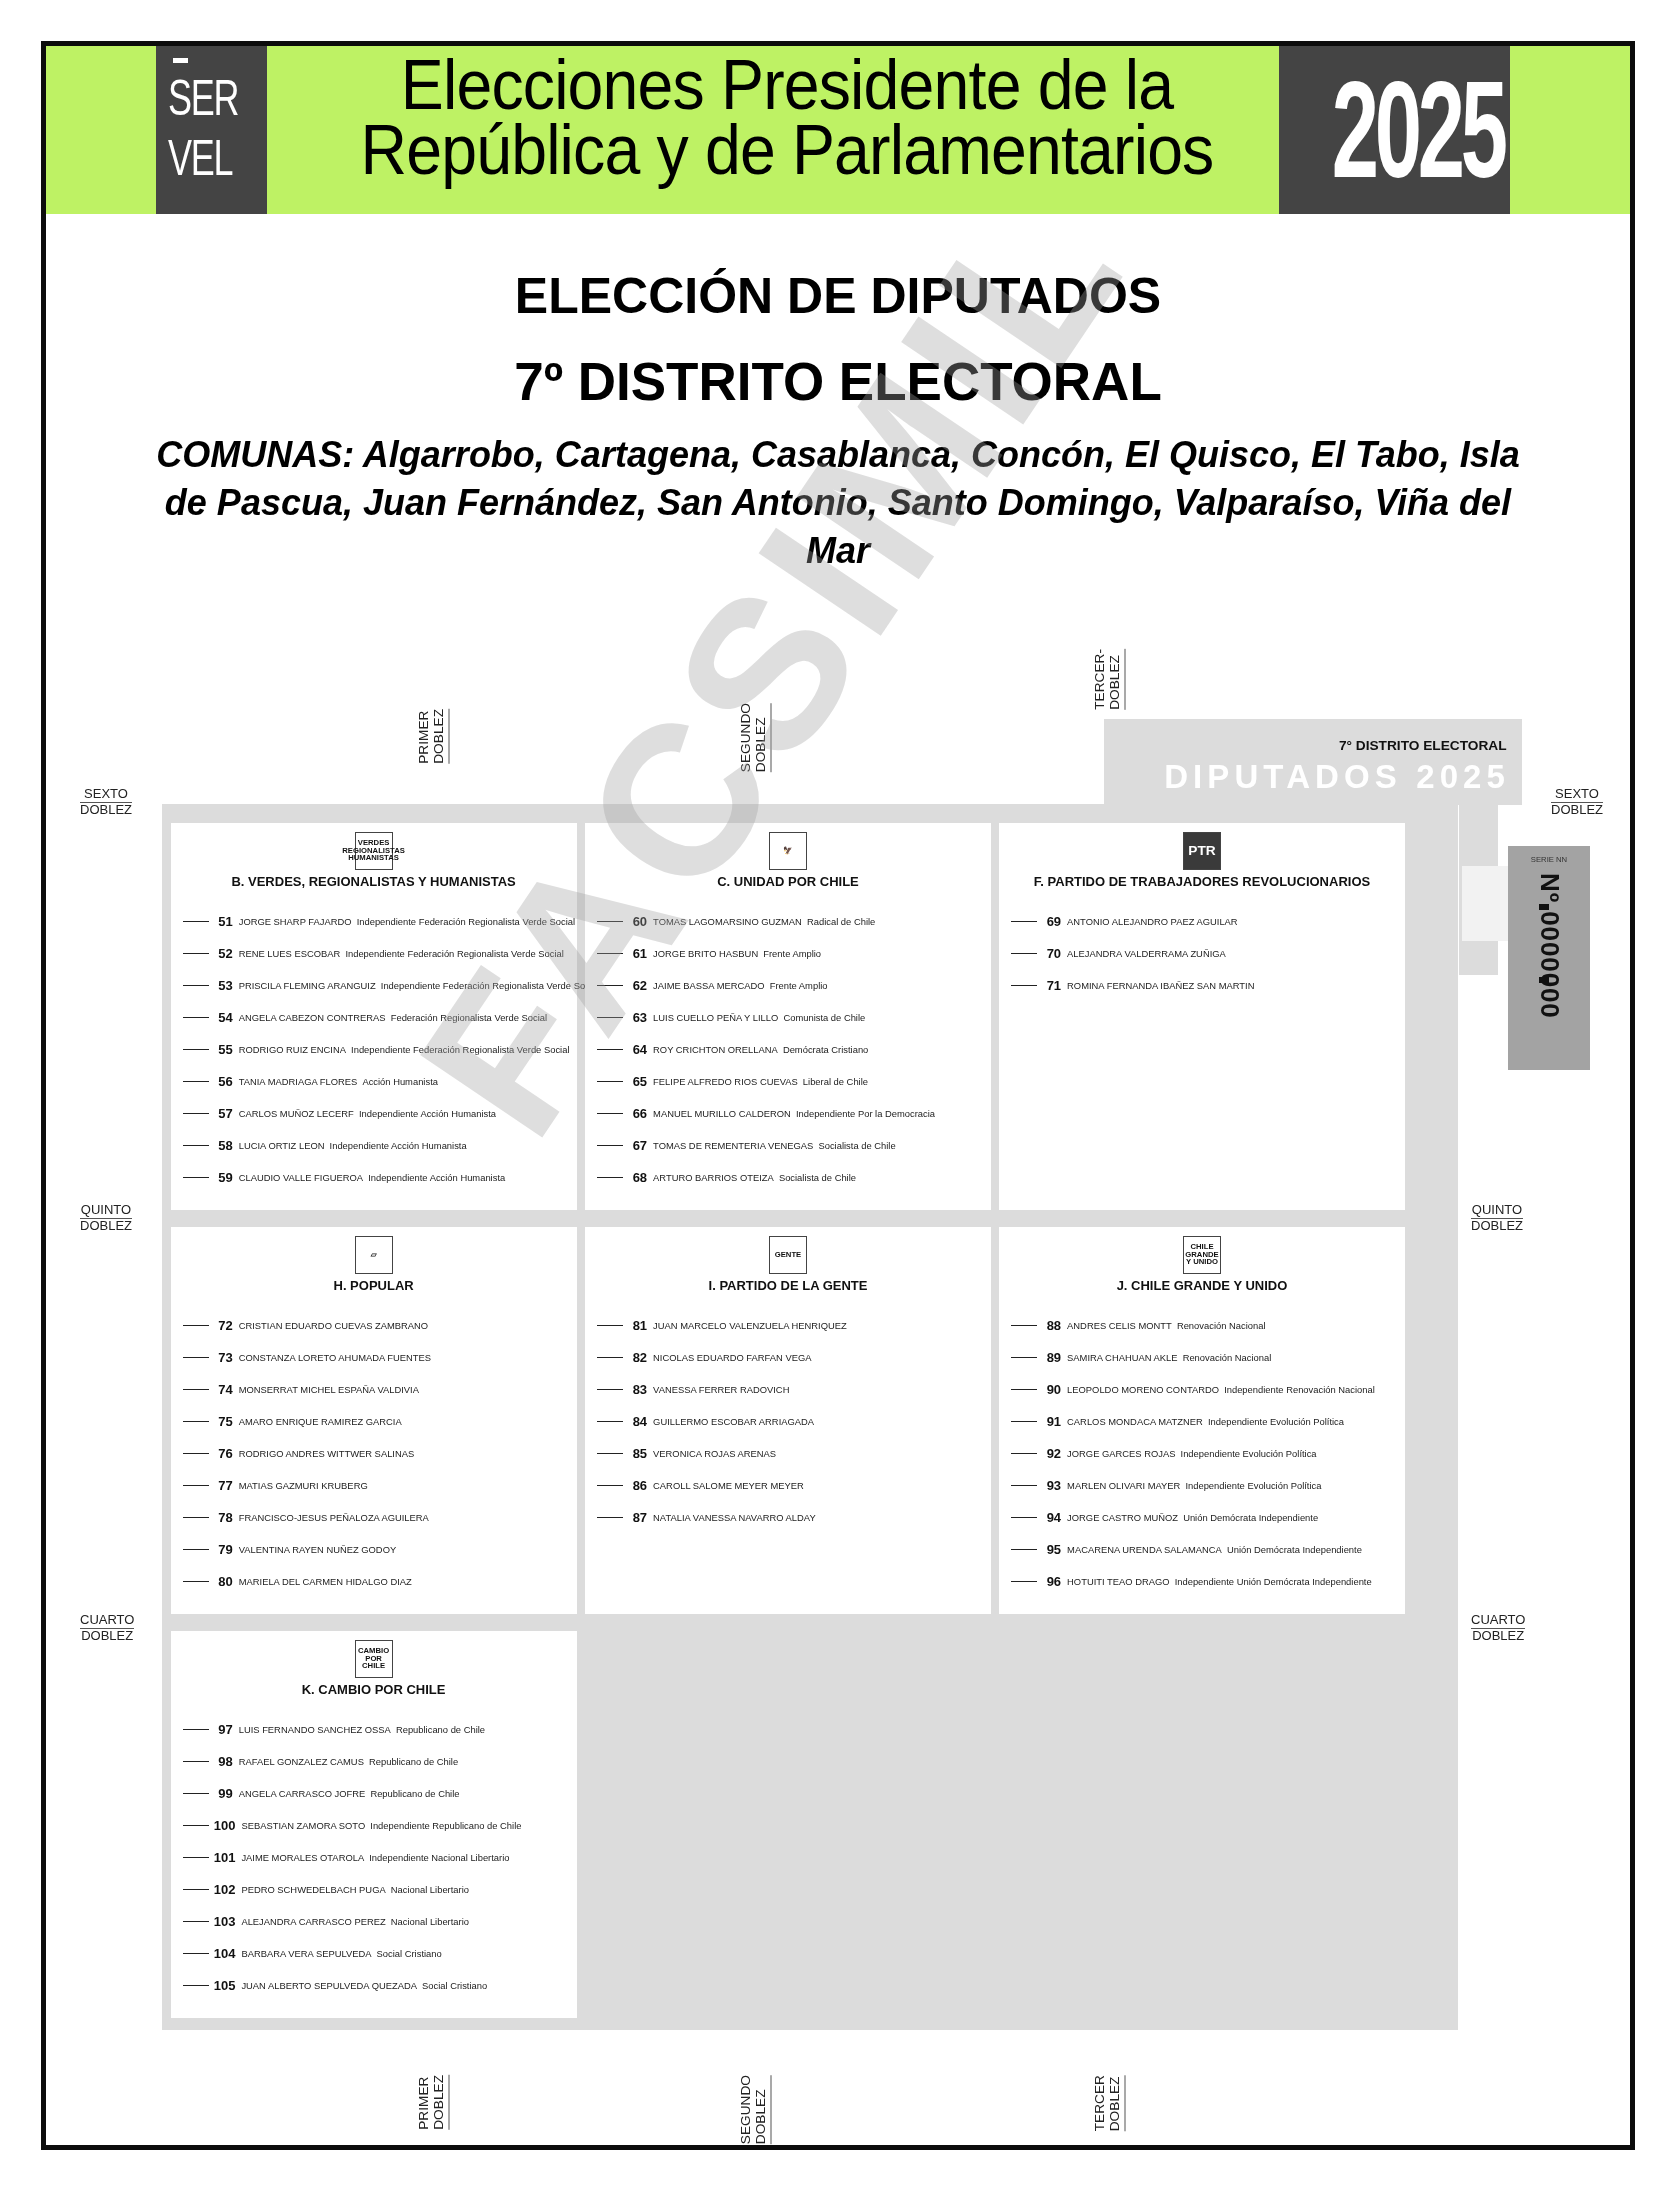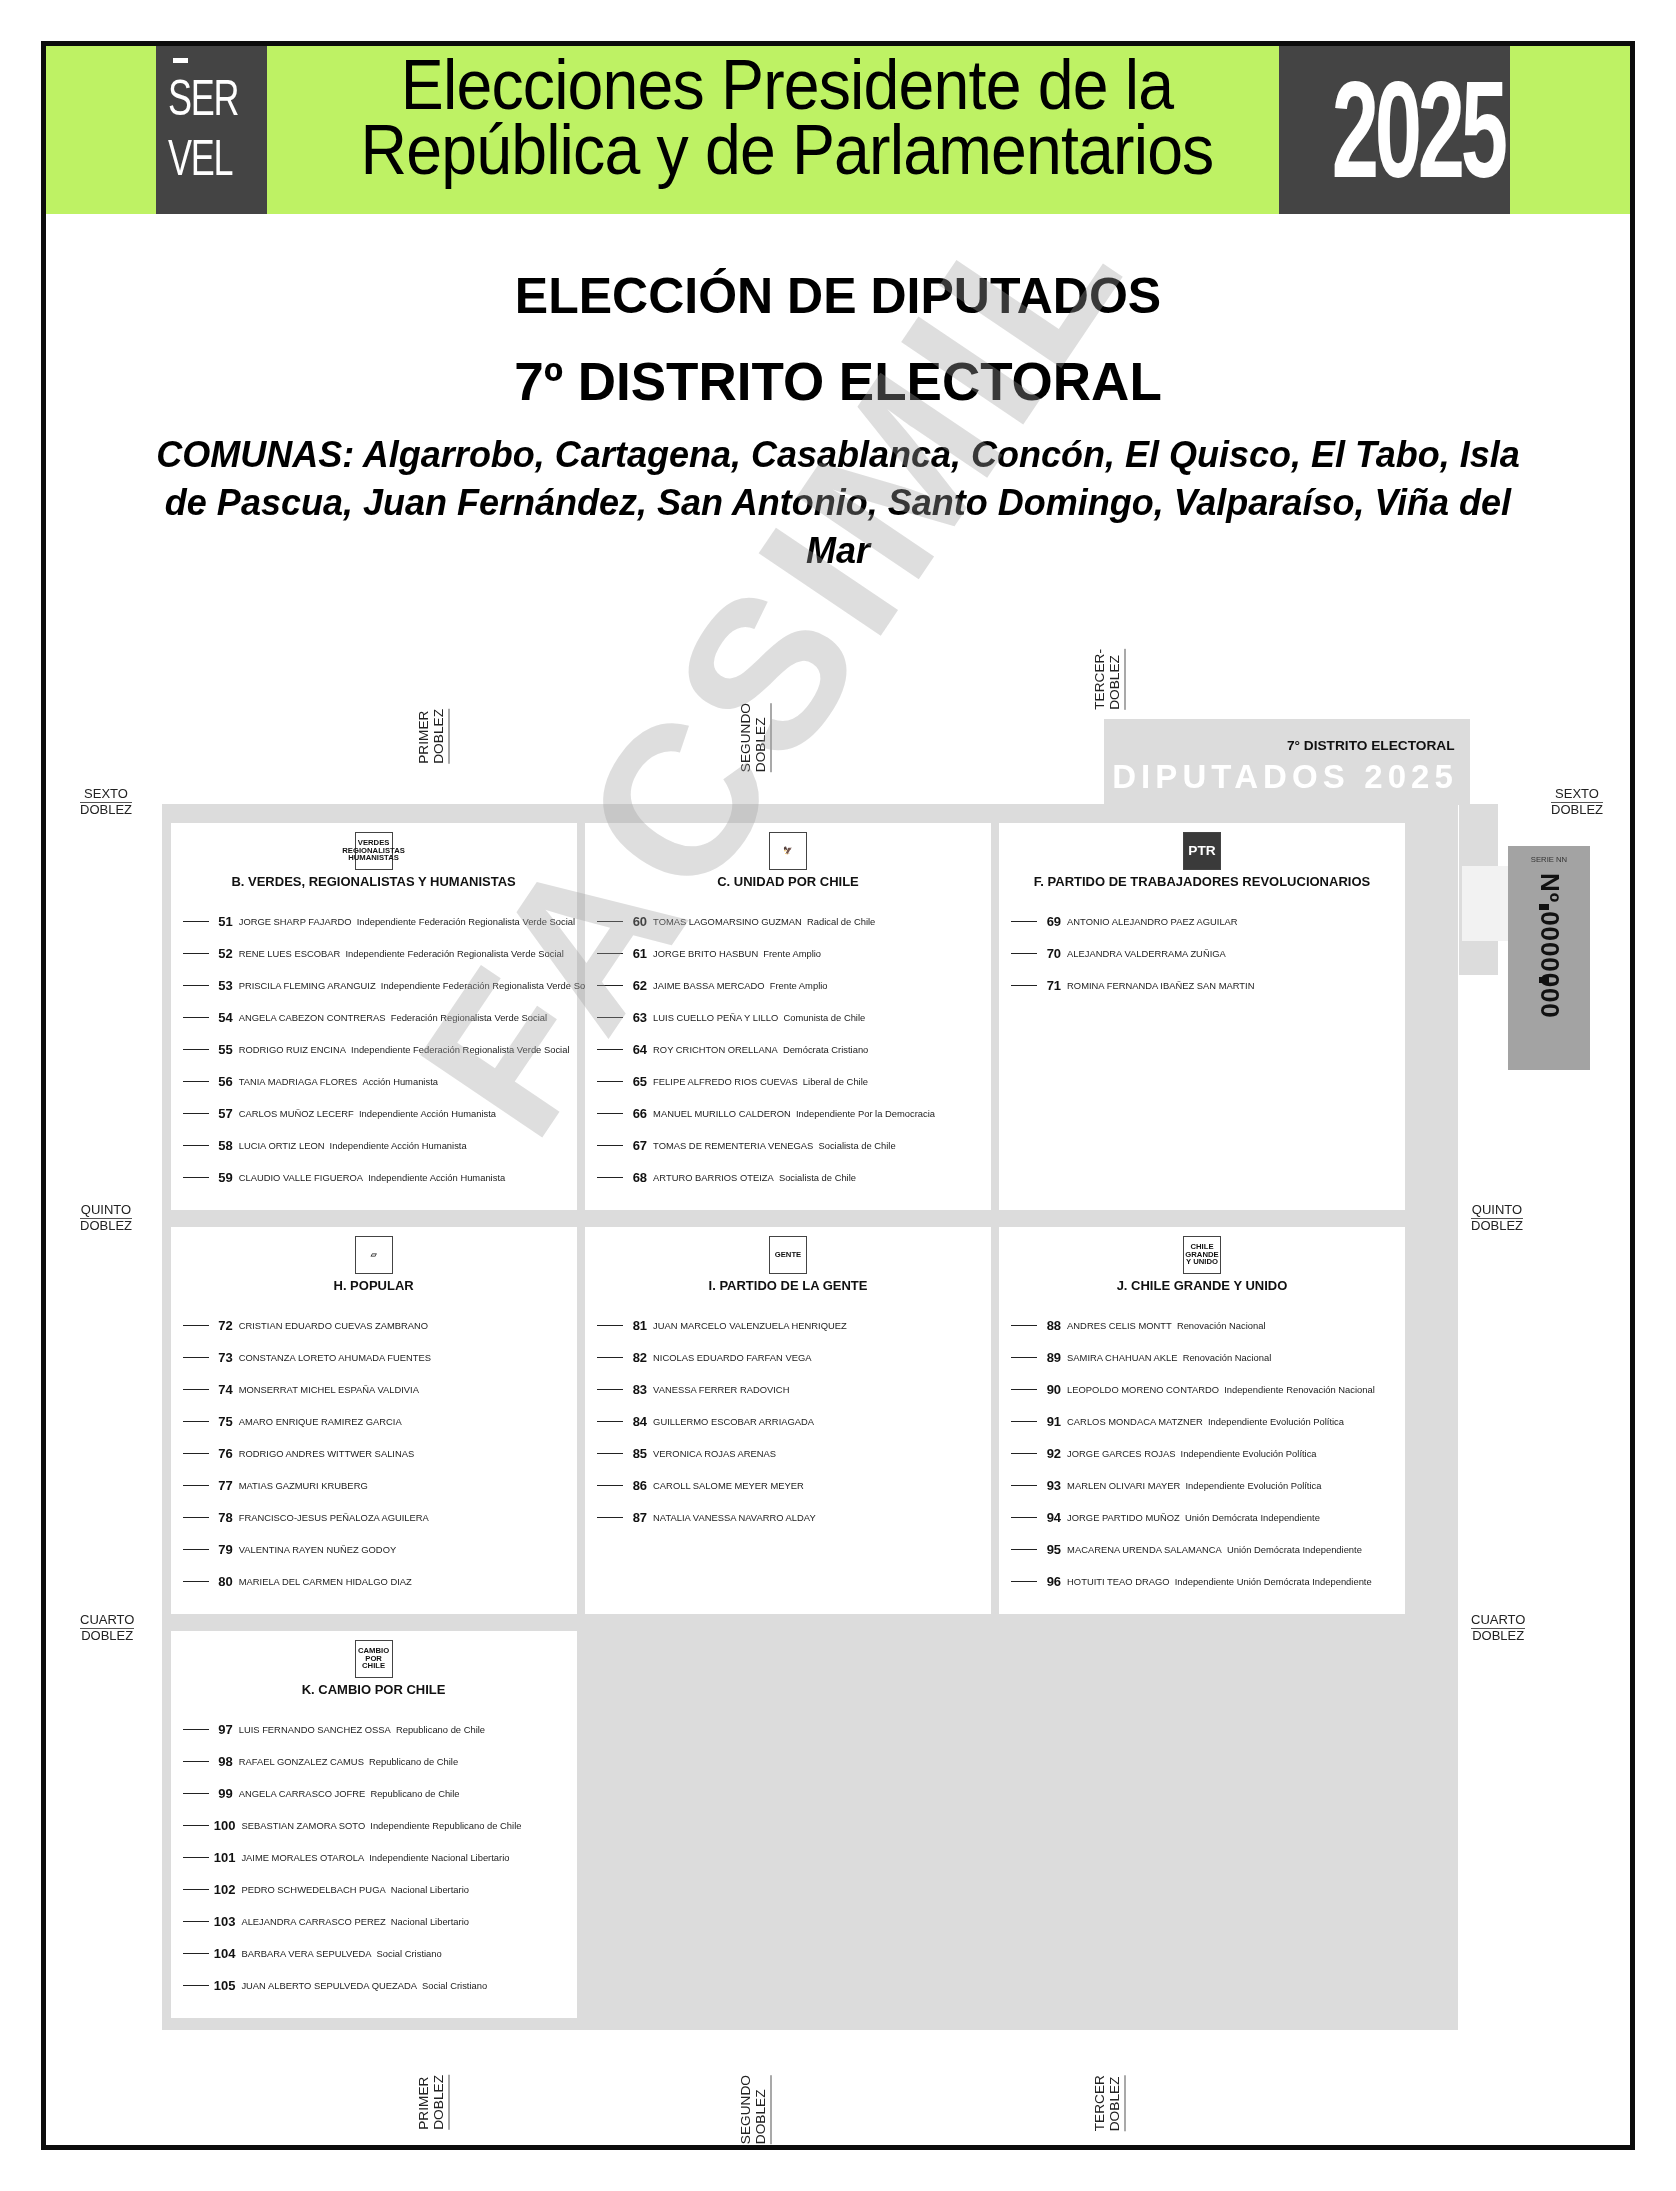--- a/index.html
+++ b/index.html
@@ -22,21 +22,21 @@
     .t2 { top:305px; font-size:53px; }
     .t3 { top:385px; font-size:36px; line-height:48px; padding:0 109px; box-sizing:border-box;font-style:italic; }
     .t4 { top:539px; font-size:45px; }
     
     .fold { position:absolute; font-size:13px; color:#222; line-height:14.6px; text-align:center; }
     .fold .a { border-bottom:0.9px solid #555; display:block; }
     .vfold { position:absolute; font-size:13.7px; color:#222; line-height:15.4px; writing-mode:vertical-rl; transform:rotate(180deg); }
     .vfold span { display:block; }
     .vfold .a { border-left:0.9px solid #555; padding-left:1.7px; }
     
-    .tab { position:absolute; left:1058px; top:673px; width:366px; height:86px; background:#dcdcdc; }
+    .tab { position:absolute; left:1058px; top:673px; width:418px; height:86px; background:#dcdcdc; }
     .tab .d { position:absolute; right:15.4px; top:19px; font-size:13.7px; font-weight:bold; color:#111; }
     .tab .big { position:absolute; right:12px; top:39px; font-size:33px; font-weight:bold; color:#fff; letter-spacing:5.1px; }
     
     .main { position:absolute; left:116px; top:758px; width:1296px; height:1226px; background:#dcdcdc; }
     .panel { position:absolute; background:#fff; }
     .logo { position:absolute; left:50%; transform:translateX(-50%); top:8.6px; width:38px; height:38px; border:0.9px solid #444; background:#fff; box-sizing:border-box; display:flex; align-items:center; justify-content:center; font-size:7.7px; font-weight:bold; line-height:7.7px; text-align:center; }
     .logo.dark { background:#3a3a3a; color:#fff; font-size:13.7px; }
     .pname { position:absolute; left:0; width:100%; top:51px; text-align:center; font-size:13px; font-weight:bold; color:#111; }
     .cands { position:absolute; left:12px; top:82px; right:3.4px; }
     .cand { height:32px; display:flex; align-items:center; white-space:nowrap; font-size:9.4px; color:#222; }
@@ -387,21 +387,21 @@
           </div>
           <div class="cand">
             <span class="line"></span>
             <span class="num">93</span>
             <span class="name">MARLEN OLIVARI MAYER</span>
             <span class="party">Independiente Evolución Política</span>
           </div>
           <div class="cand">
             <span class="line"></span>
             <span class="num">94</span>
-            <span class="name">JORGE PARTIDO MUÑOZ</span>
+            <span class="name">JORGE CASTRO MUÑOZ</span>
             <span class="party">Unión Demócrata Independiente</span>
           </div>
           <div class="cand">
             <span class="line"></span>
             <span class="num">95</span>
             <span class="name">MACARENA URENDA SALAMANCA</span>
             <span class="party">Unión Demócrata Independiente</span>
           </div>
           <div class="cand">
             <span class="line"></span>

